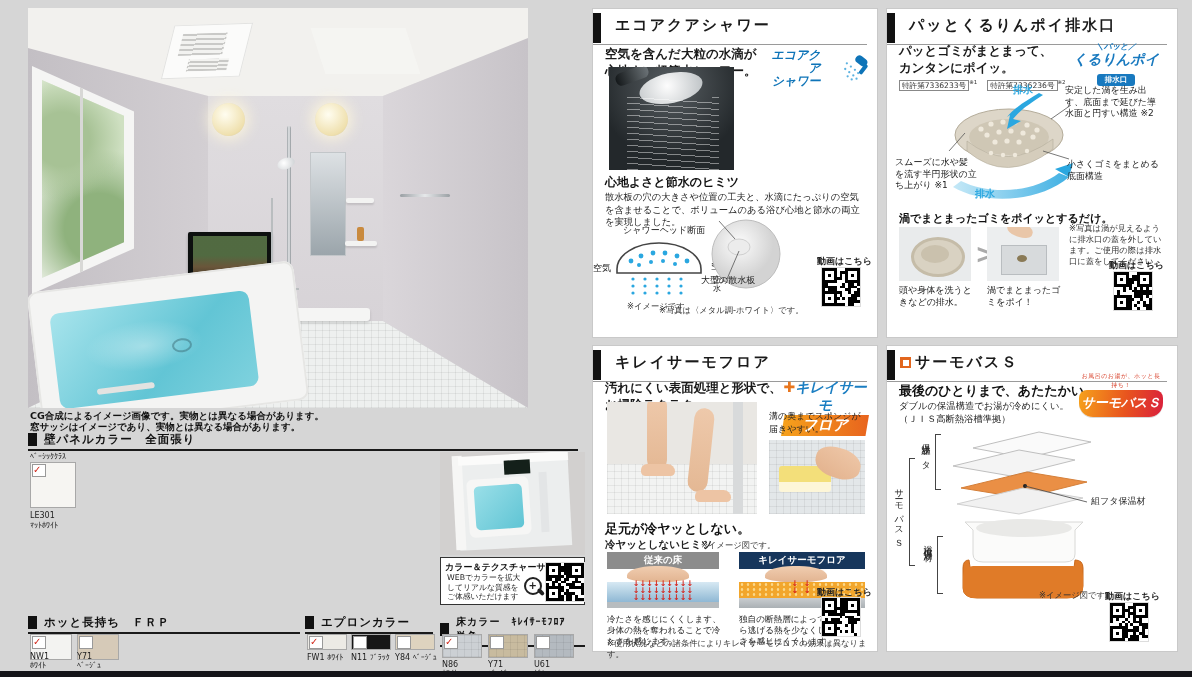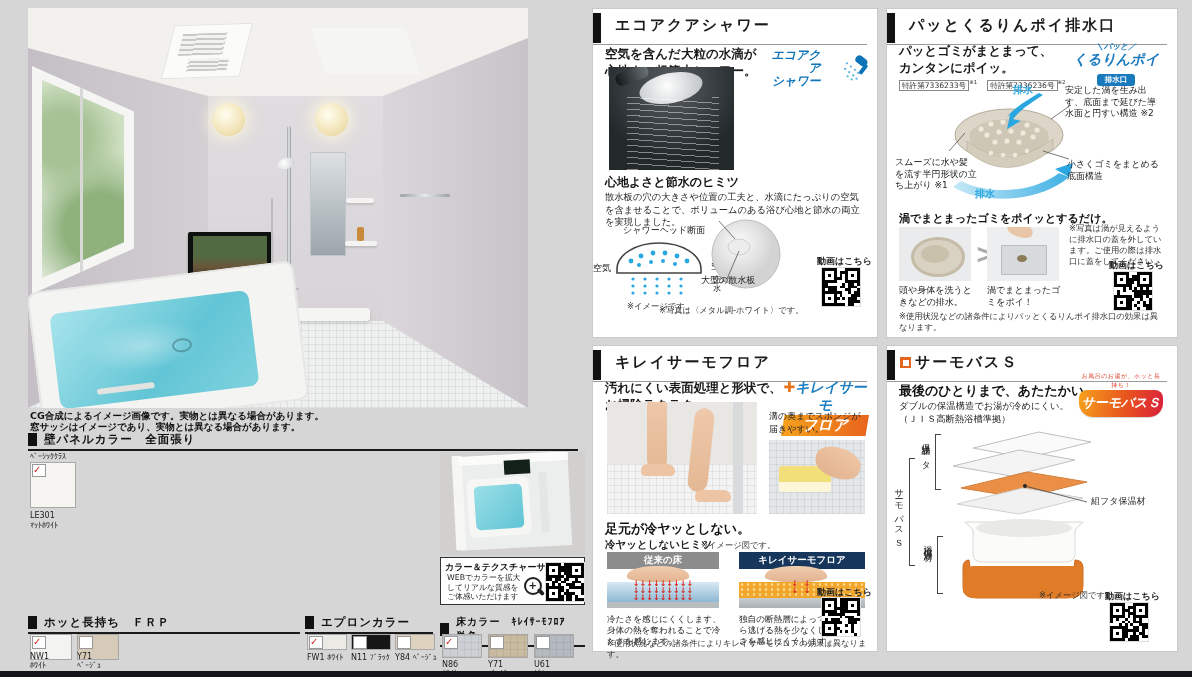--- a/index.html
+++ b/index.html
@@ -682,21 +682,20 @@
           <rect x="1" y="12" width="1" height="1"></rect>
           <rect x="2" y="12" width="1" height="1"></rect>
           <rect x="3" y="12" width="1" height="1"></rect>
           <rect x="4" y="12" width="1" height="1"></rect>
           <rect x="5" y="12" width="1" height="1"></rect>
           <rect x="8" y="12" width="1" height="1"></rect>
           <rect x="11" y="12" width="1" height="1"></rect>
           <rect x="12" y="12" width="1" height="1"></rect>
         </svg>
       </div>
-    <div class="abs note-s" style="left:12px;top:302px;width:266px;">※使用状況などの諸条件によりパッとくるりんポイ排水口の効果は異なります。</div>
   </div>
 
   <div class="card" style="left:592px;top:345px;width:286px;height:307px;">
     <div class="chd">
       <span class="blk"></span>
       <span class="ttl">キレイサーモフロア</span>
       <span class="rule"></span>
     </div>
     <div class="abs lead" style="left:12px;top:33px;">
       <div>汚れにくい表面処理と形状で、</div>

